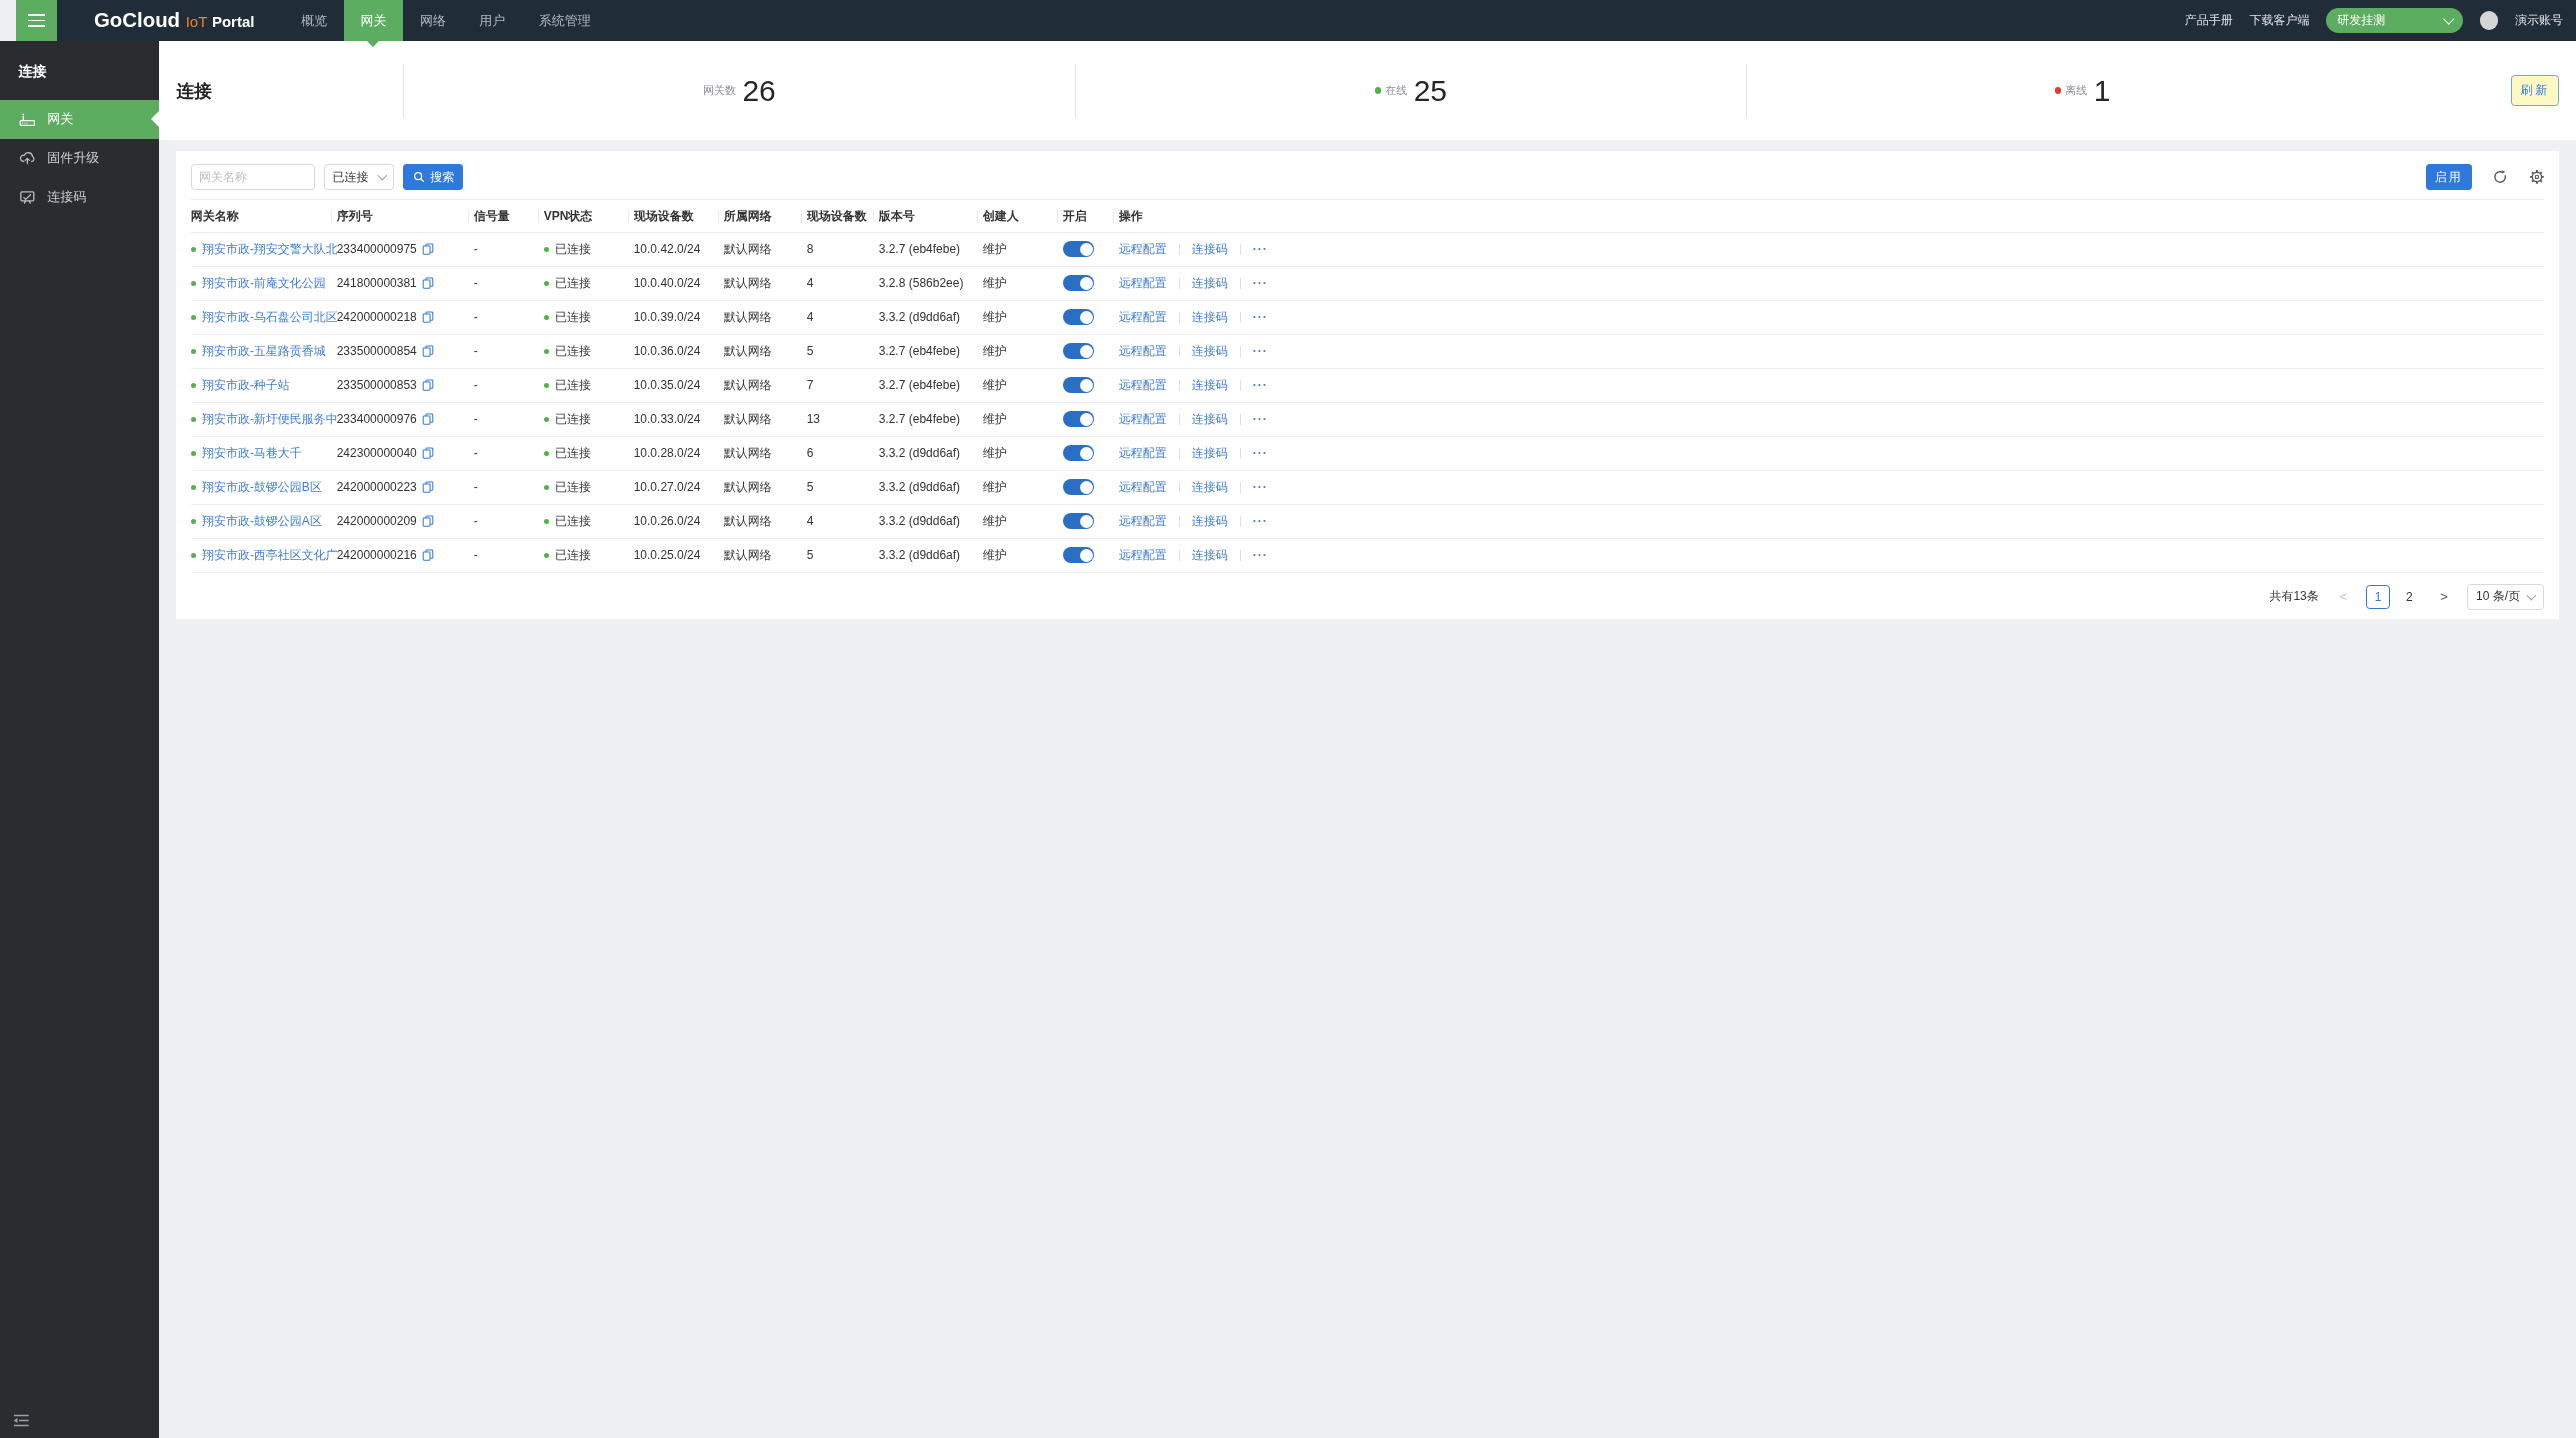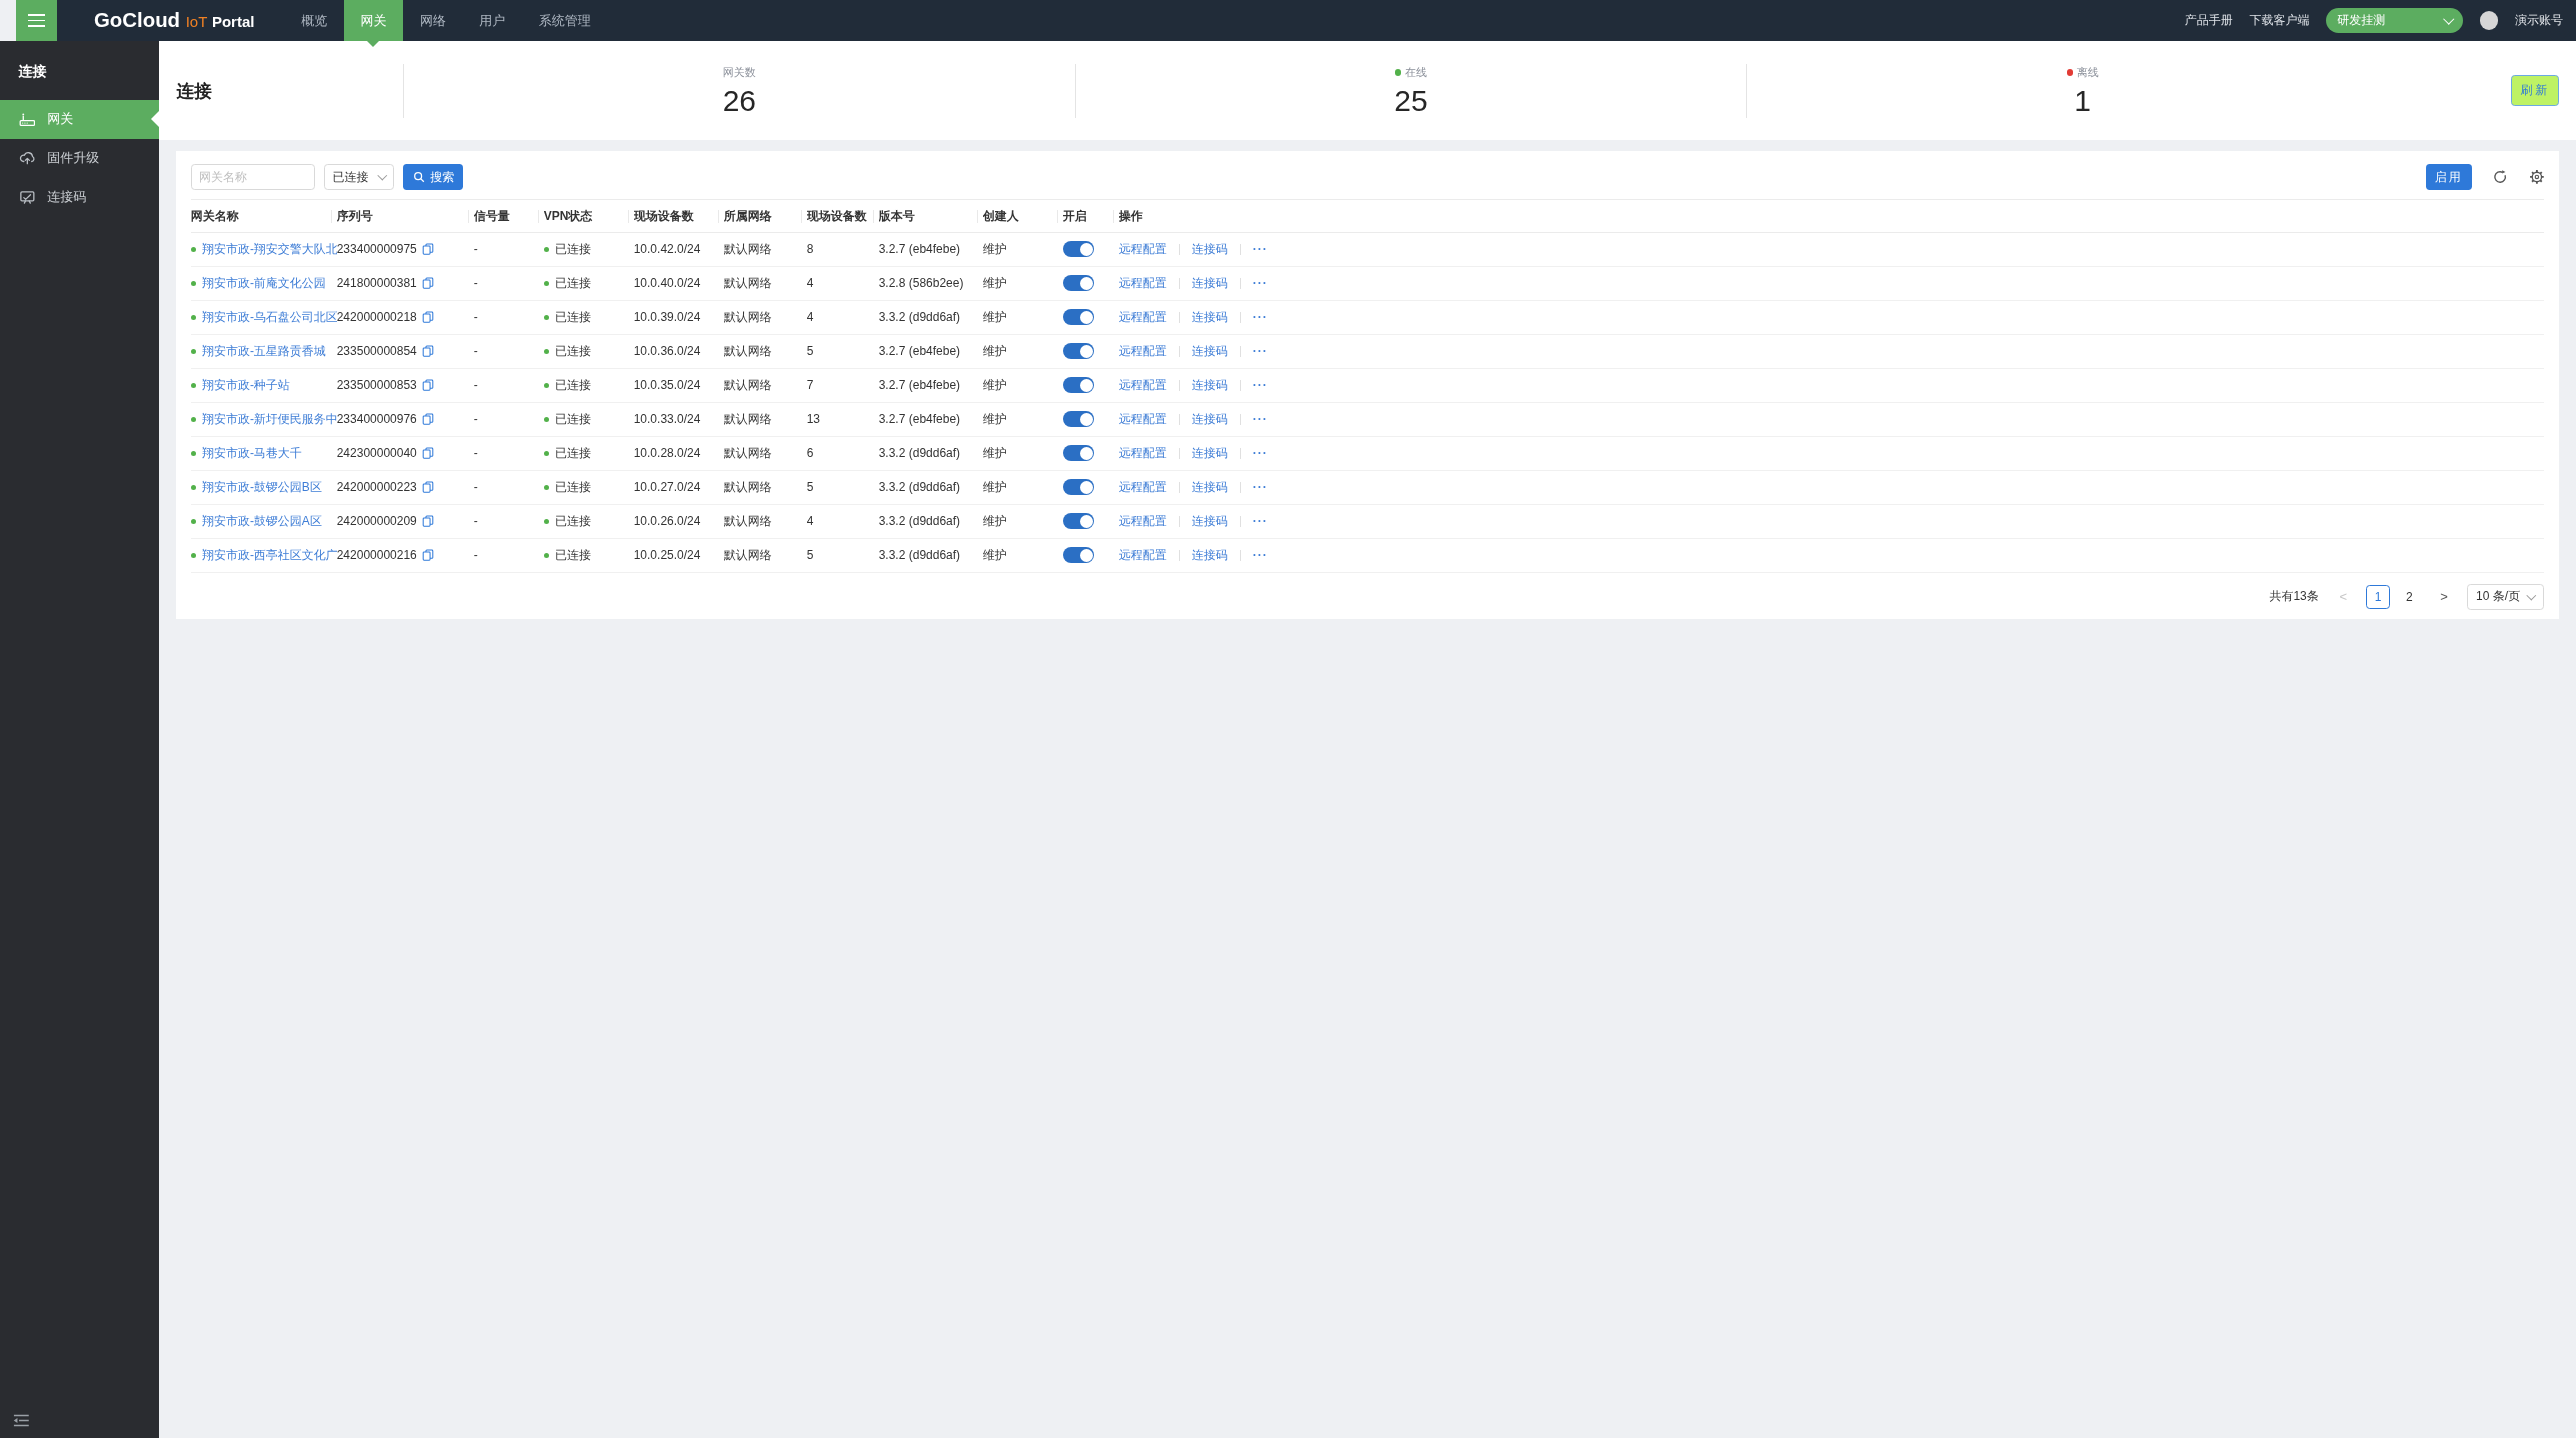--- a/index.html
+++ b/index.html
@@ -43,29 +43,29 @@
   .side-item.active{background:#5cad60;color:#fff;}
   .side-item.active svg{color:#fff;}
   .side-item.active::after{content:'';position:absolute;right:0;top:50%;margin-top:-8.3px;
     border-top:8.3px solid transparent;border-bottom:8.3px solid transparent;border-right:8.3px solid #ffffff;}
   .collapse-btn{position:absolute;bottom:11px;left:13px;cursor:pointer;color:#9aa0a6;}
 
   
   .main{position:absolute;top:41px;left:159px;right:0;bottom:0;background:#eef0f3;}
   .page-header{background:#fff;height:99px;display:flex;align-items:center;}
   .ph-title{width:244px;padding-left:17.6px;font-size:17.6px;font-weight:bold;color:#222;box-sizing:border-box;}
-  .stat{flex:1;border-left:0.9px solid #e4e4e4;height:54px;display:flex;flex-direction:column;
+  .stat{flex:1;border-left:0.9px solid #e4e4e4;height:54px;display:flex;flex-direction:row;
     align-items:center;justify-content:center;gap:6.5px;}
   .stat-label{font-size:11px;color:#8b909a;display:flex;align-items:center;gap:3.7px;}
   .stat-value{font-size:30px;color:#262626;line-height:1;}
   .dot{width:6.5px;height:6.5px;border-radius:50%;display:inline-block;flex:none;}
   .dot-green{background:#52b14a;}
   .dot-red{background:#e23b35;}
   .ph-btn-wrap{width:158px;display:flex;justify-content:flex-end;padding-right:16.7px;box-sizing:border-box;flex:none;}
-  .refresh-btn{border:0.9px solid #6ca9e3;color:#2e79d9;background:#bef264;border-radius:3.7px;
+  .refresh-btn{border:0.9px solid #6ca9e3;color:#2e79d9;background:#fef9c3;border-radius:3.7px;
     padding:5.6px 8.3px;font-size:12px;letter-spacing:2.8px;cursor:pointer;font-family:inherit;}
 
   
   .card{margin:11px 16.7px 0;background:#fff;padding:13px 15px 18.5px;box-sizing:border-box;height:468px;}
   .toolbar{display:flex;align-items:center;height:26px;}
   .search-input{width:124px;height:26px;border:0.9px solid #d9d9d9;border-radius:3.7px;padding:0 7.4px;
     font-size:12px;box-sizing:border-box;color:#333;outline:none;font-family:inherit;}
   .search-input::placeholder{color:#bfbfbf;}
   .filter-select{width:70px;height:26px;border:0.9px solid #d9d9d9;border-radius:3.7px;margin-left:9.3px;
     display:flex;align-items:center;justify-content:space-between;padding:0 7.4px;box-sizing:border-box;cursor:pointer;}

